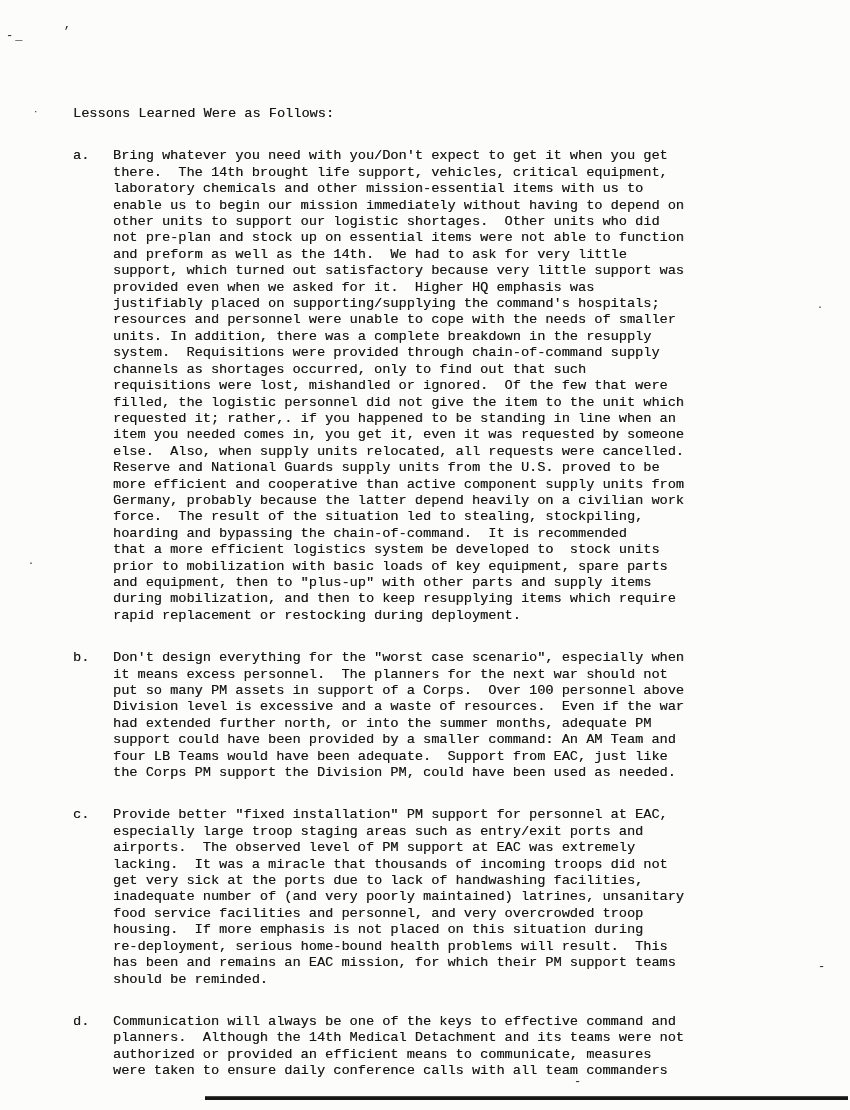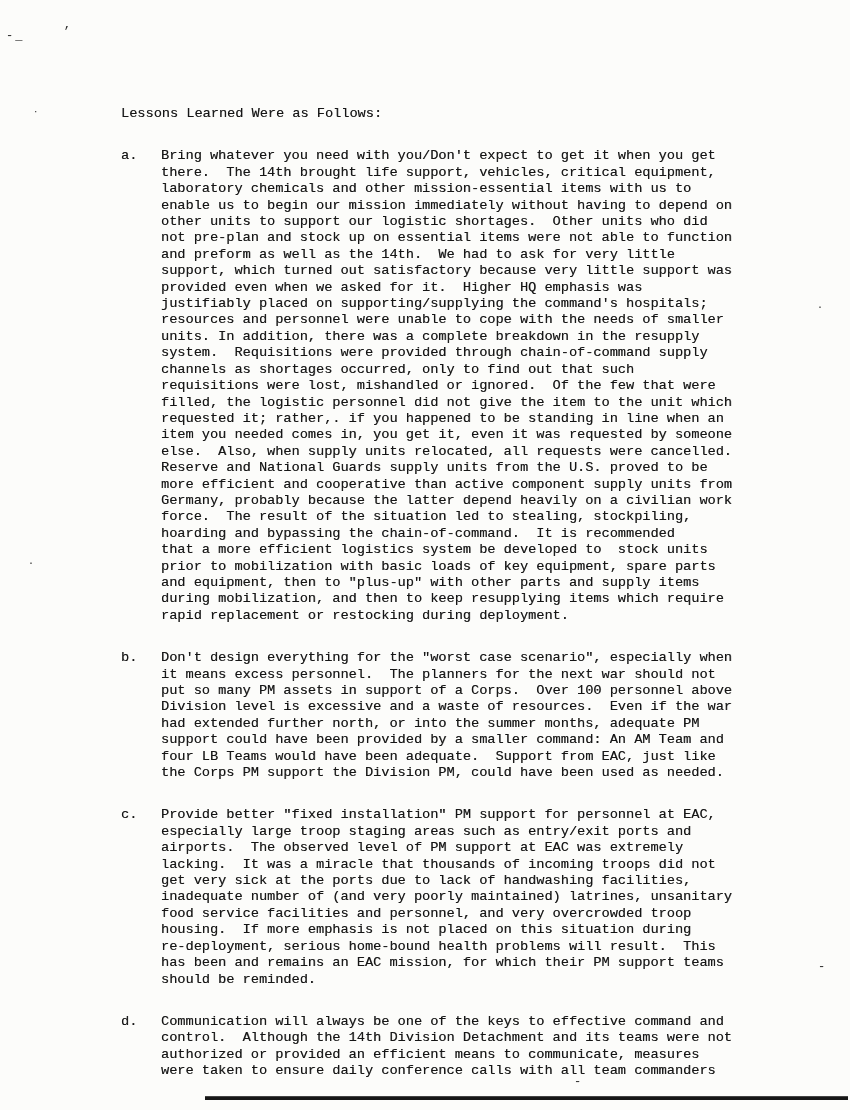--- a/index.html
+++ b/index.html
@@ -17,21 +17,20 @@
     font-size: 13.6px;
     line-height: 16.4px;
     overflow: hidden;
     text-shadow: 0.3px 0 0 rgba(20,20,20,0.55);
   }
   .content {
     position: absolute;
     left: 73px;
     top: 106px;
     right: 14px;
-    margin-left: 48px;
   }
   .doc-title {
     margin: 0 0 26px 0;
     font-size: 13.6px;
     font-weight: normal;
     white-space: pre;
   }
   .item {
     display: flex;
     margin: 0 0 26px 0;
@@ -139,21 +138,21 @@
 food service facilities and personnel, and very overcrowded troop
 housing.  If more emphasis is not placed on this situation during
 re-deployment, serious home-bound health problems will result.  This
 has been and remains an EAC mission, for which their PM support teams
 should be reminded.</div>
     </div>
 
     <div class="item">
       <span class="item-label">d.</span>
       <div class="item-text">Communication will always be one of the keys to effective command and
-control.  Although the 14th Division Detachment and its teams were not
+planners.  Although the 14th Medical Detachment and its teams were not
 authorized or provided an efficient means to communicate, measures
 were taken to ensure daily conference calls with all team commanders</div>
     </div>
 
   </div>
 
   <div class="bottom-rule"></div>
 
 </div>
 

